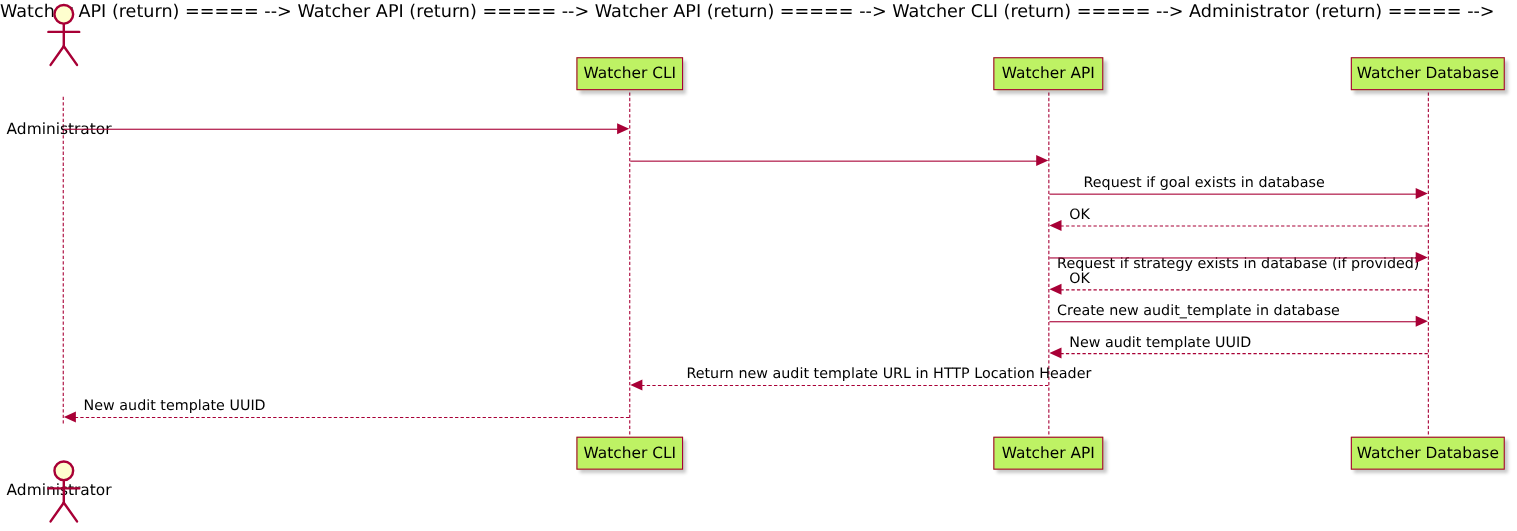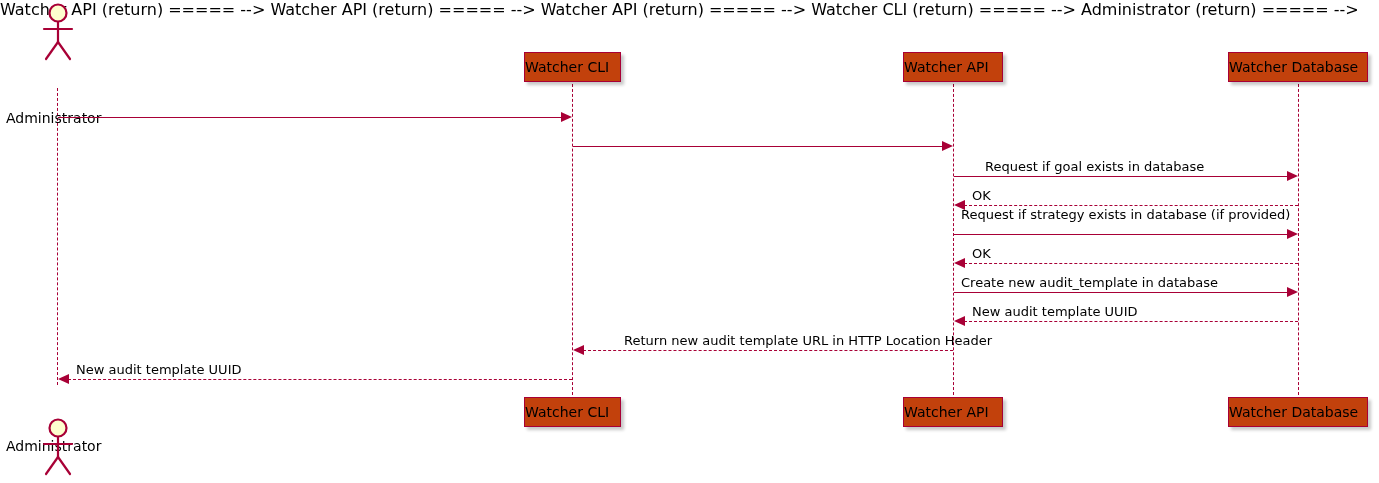--- a/index.html
+++ b/index.html
@@ -20,27 +20,28 @@
   }
   .lifeline {
     position: absolute;
     width: 0;
     border-left: 1px dashed #A80036;
     top: 0;
   }
   .pbox {
     position: absolute;
     box-sizing: border-box;
-    background: #c2410c;
+    background: #bef264;
     border: 1.5px solid #A80036;
     color: #000000;
     font-size: 14px;
     line-height: 1;
     display: flex;
     align-items: center;
+    justify-content: center;
     box-shadow: 3px 3px 3px rgba(0,0,0,0.22);
     white-space: nowrap;
   }
   .actor-label {
     position: absolute;
     font-size: 14px;
     color: #000000;
     white-space: nowrap;
     margin-top: 40px;
   }
@@ -151,21 +152,21 @@
   <div class="msg-text" style="left:961px; top:160px;margin-left:24px;">Request if goal exists in database</div>
   <div class="msg-line" style="left:954px; top:176px; width:334px;"></div>
   <div class="arrow-head right" style="left:1287px; top:171px;"></div>
 
    Watcher API (return) ===== --&gt;
   <div class="msg-text" style="left:972px; top:189px;">OK</div>
   <div class="msg-line dotted" style="left:964px; top:205px; width:334px;"></div>
   <div class="arrow-head left" style="left:954px; top:200px;"></div>
 
   
-  <div class="msg-text" style="left:961px; top:208px;">Request if strategy exists in database (if provided)</div>
+  <div class="msg-text" style="left:961px; top:234px;">Request if strategy exists in database (if provided)</div>
   <div class="msg-line" style="left:954px; top:234px; width:334px;"></div>
   <div class="arrow-head right" style="left:1287px; top:229px;"></div>
 
    Watcher API (return) ===== --&gt;
   <div class="msg-text" style="left:972px; top:247px;">OK</div>
   <div class="msg-line dotted" style="left:964px; top:263px; width:334px;"></div>
   <div class="arrow-head left" style="left:954px; top:258px;"></div>
 
   
   <div class="msg-text" style="left:961px; top:276px;">Create new audit_template in database</div>

